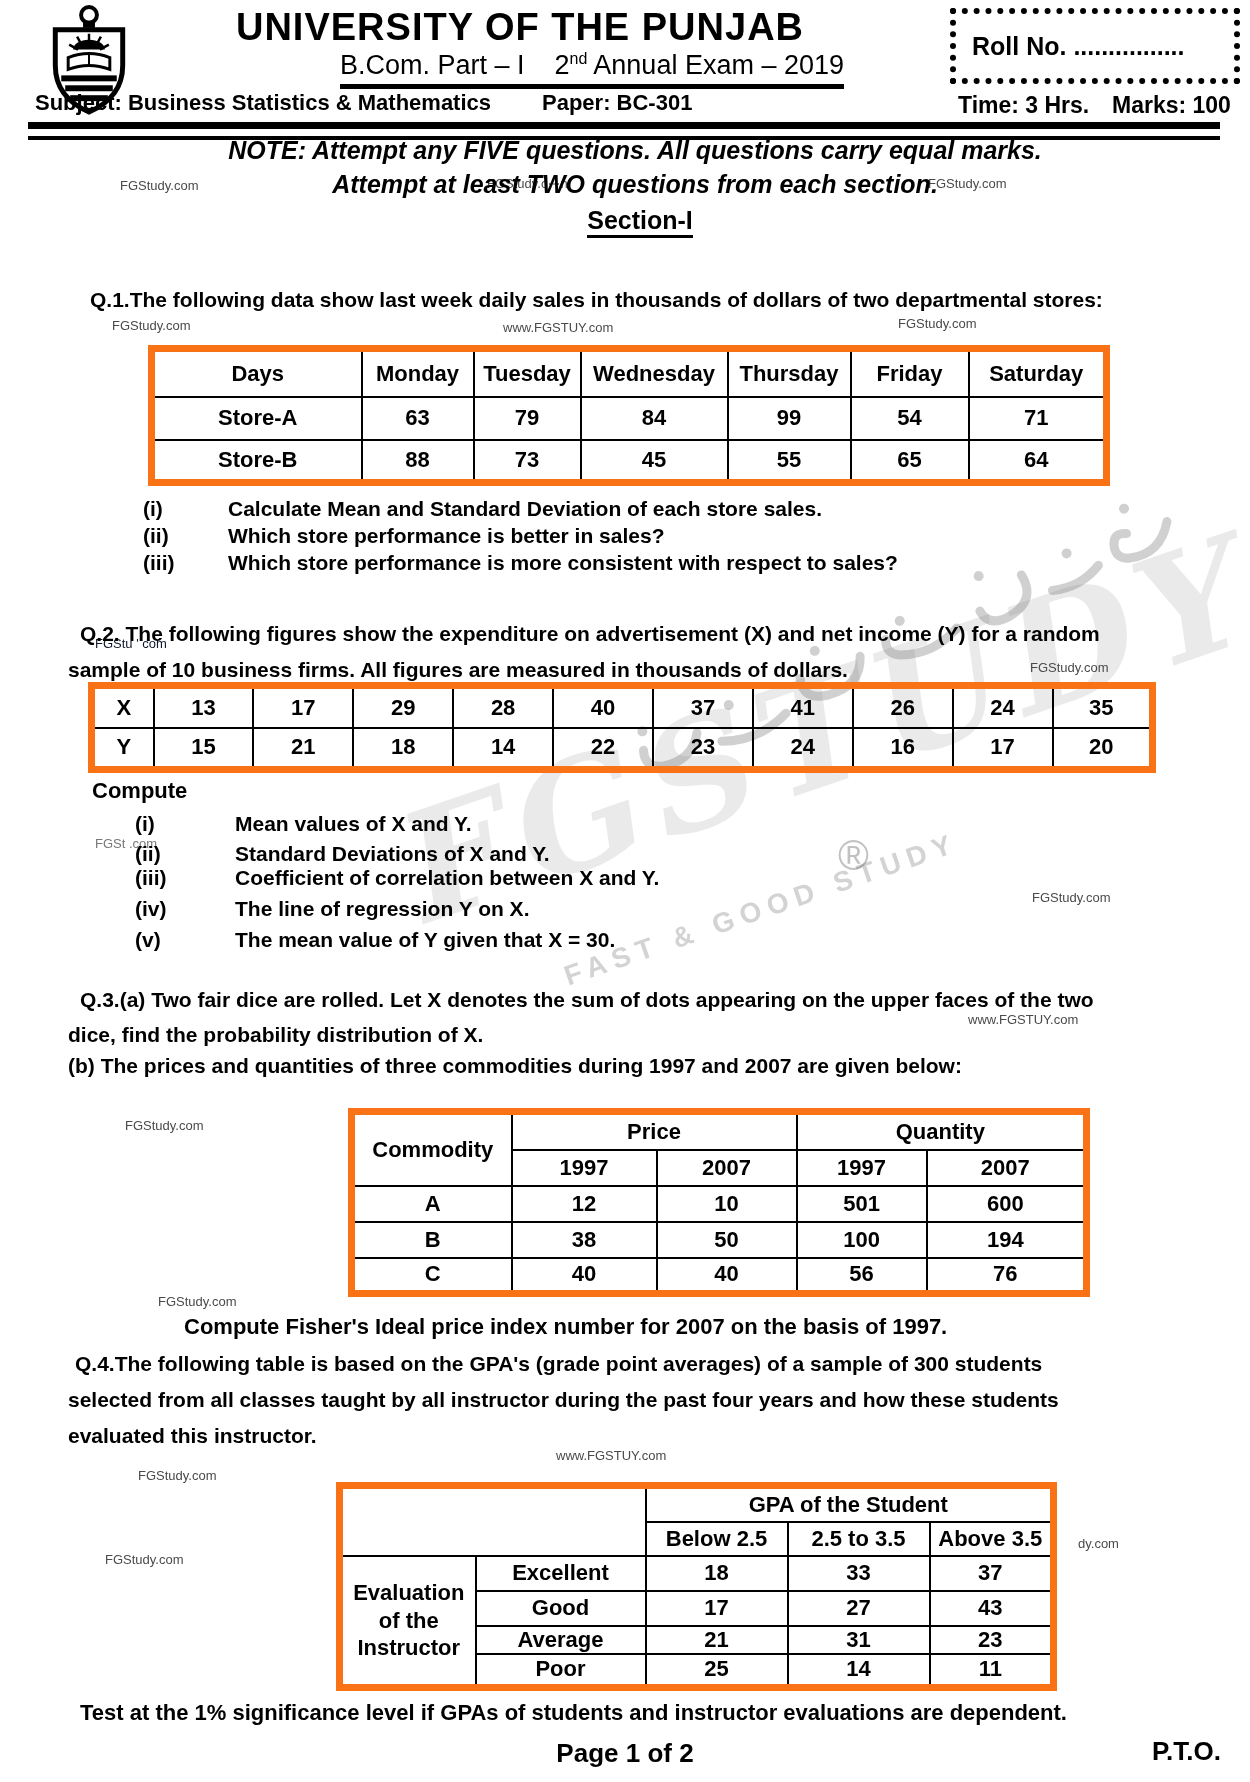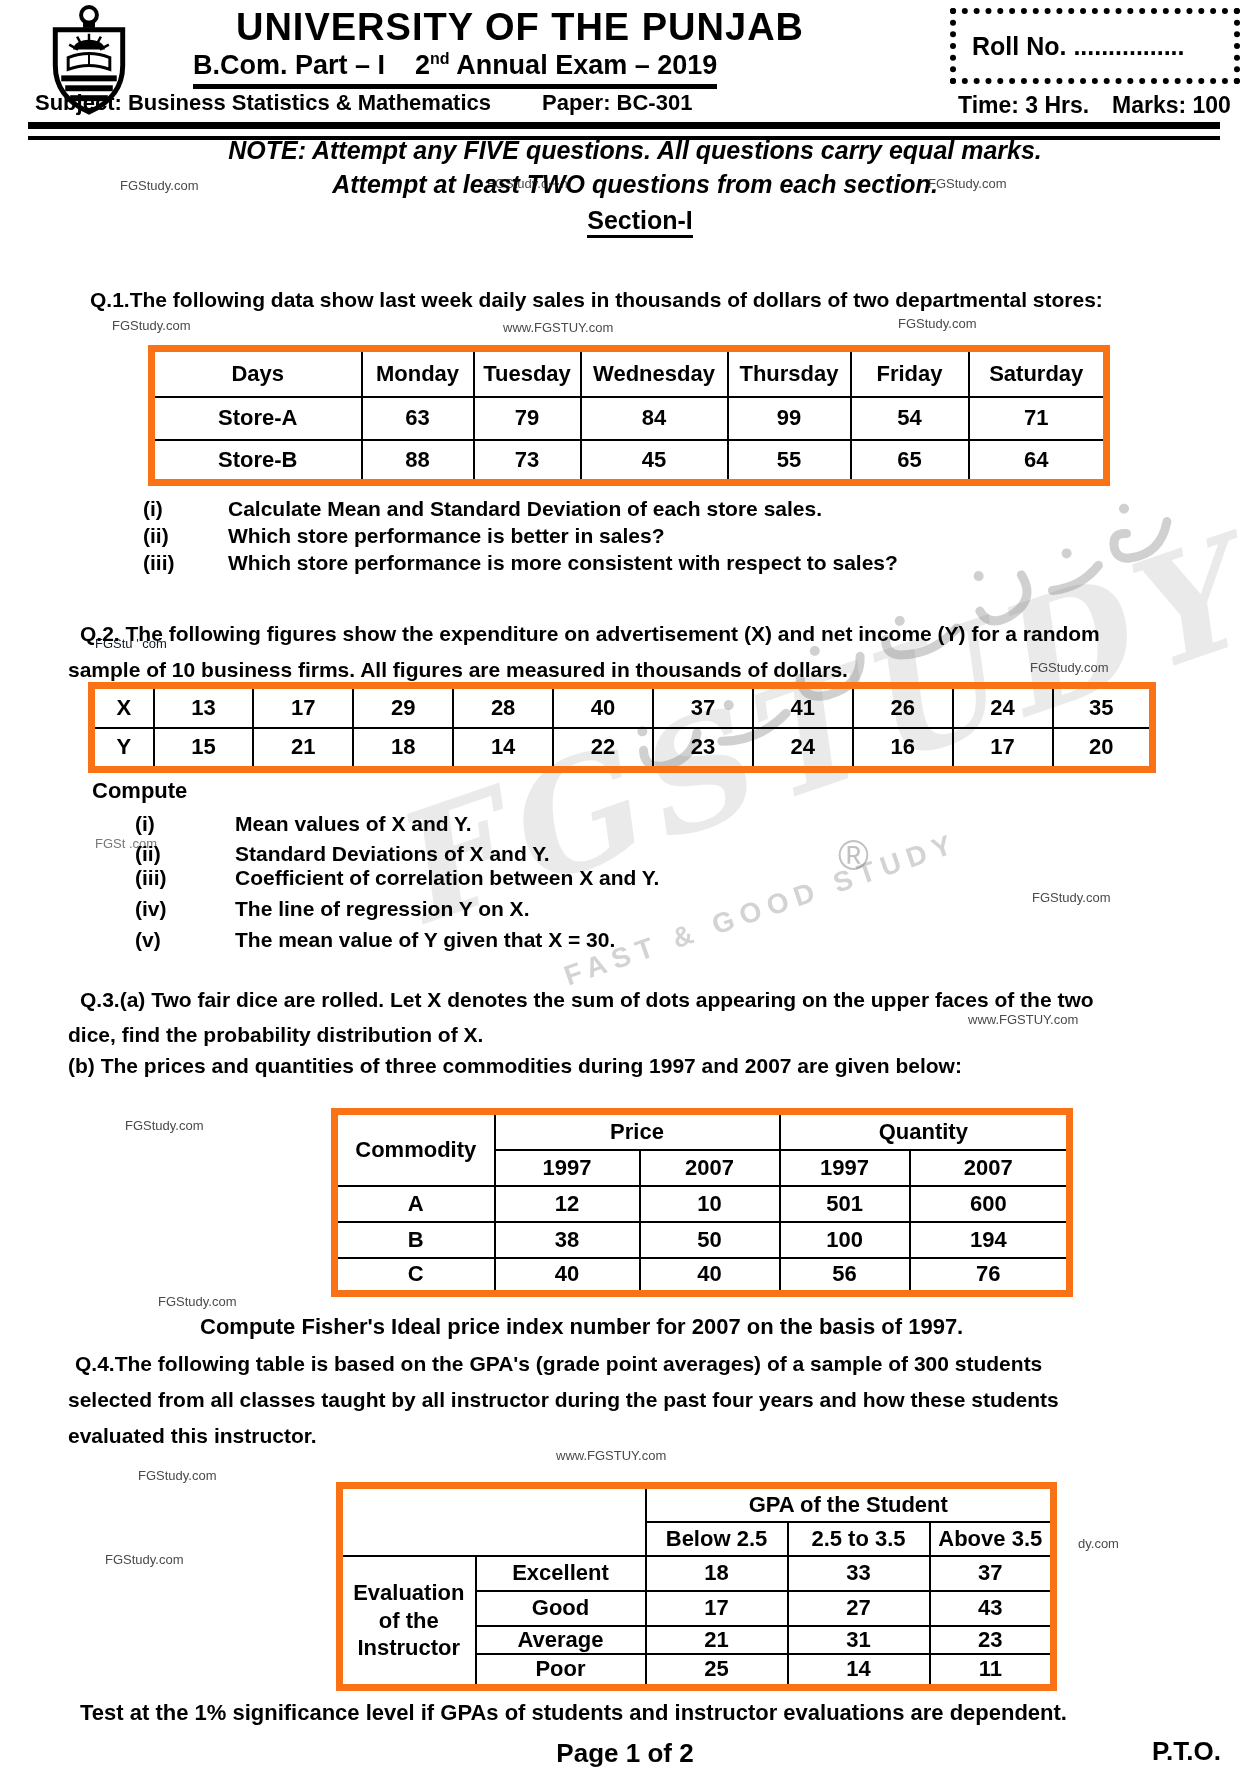--- a/index.html
+++ b/index.html
@@ -2,21 +2,21 @@
 <html><head>
 <meta charset="utf-8">
 <style>
   html,body{margin:0;padding:0;background:#e8e8e8;}
   #page{position:relative;width:1250px;height:1782px;background:#ffffff;overflow:hidden;
         font-family:"Liberation Sans",sans-serif;color:#000;}
   .abs{position:absolute;white-space:nowrap;}
   
   #logo{left:44px;top:4px;width:90px;height:114px;}
   #uni-title{left:205px;top:6px;width:630px;text-align:center;font-size:38px;font-weight:bold;letter-spacing:1px;}
-  #exam-line{left:193px;top:50px;width:630px;text-align:left;font-size:27px;font-weight:bold;}
+  #exam-line{left:214px;top:50px;width:630px;text-align:right;font-size:27px;font-weight:normal;}
   #exam-line .ul{display:inline-block;border-bottom:5px solid #000;padding-bottom:3px;}
   sup{font-size:16px;}
   #roll-box{left:950px;top:8px;width:262px;height:64px;border:6px dotted #000;
             display:flex;align-items:center;padding-left:16px;font-size:25px;font-weight:bold;}
   #subject-label{left:35px;top:90px;font-size:22px;font-weight:bold;}
   #paper-label{left:542px;top:90px;font-size:22px;font-weight:bold;}
   #time-label{left:958px;top:92px;font-size:23px;font-weight:bold;}
   #marks-label{left:1112px;top:92px;font-size:23px;font-weight:bold;}
   #double-rule{left:28px;top:122px;width:1192px;height:7px;border-top:7px solid #000;border-bottom:4px solid #000;}
   
@@ -31,33 +31,33 @@
   .item-text{font-size:21px;font-weight:bold;}
   
   table{border-collapse:collapse;position:absolute;table-layout:fixed;background:transparent;}
   th,td{border:2.5px solid #000;text-align:center;font-size:22px;font-weight:bold;padding:0;}
   table{border:7px solid #f97316;}
   
   #q1-table{left:148px;top:345px;width:955px;}
   
   #q2-table{left:88px;top:682px;width:1068px;}
   
-  #q3-table{left:331px;top:1108px;width:735px;}
+  #q3-table{left:348px;top:1108px;width:735px;}
   
   #q4-table{left:336px;top:1482px;width:714px;}
   #q4-table .group{white-space:pre-line;font-size:22px;line-height:1.25;}
   
   #q1-i1{top:497px;} #q1-i2{top:524px;} #q1-i3{top:551px;}
   .q1-num{left:143px;} .q1-txt{left:228px;}
   #q2-line1{left:80px;top:622px;} #q2-line2{left:68px;top:658px;}
   #compute-label{left:92px;top:778px;font-size:22px;font-weight:bold;}
   #q2-i1{top:812px;} #q2-i2{top:842px;} #q2-i3{top:866px;} #q2-i4{top:897px;} #q2-i5{top:928px;}
   .q2-num{left:135px;} .q2-txt{left:235px;}
   #q3-a1{left:80px;top:988px;} #q3-a2{left:68px;top:1023px;} #q3-b{left:68px;top:1054px;}
-  #fisher-line{left:200px;top:1314px;font-size:22px;}
+  #fisher-line{left:184px;top:1314px;font-size:22px;}
   #q4-line1{left:75px;top:1352px;} #q4-line2{left:68px;top:1388px;} #q4-line3{left:68px;top:1424px;text-align:center;}
   #test-line{left:80px;top:1700px;font-size:22px;}
   #page-number{left:0;top:1738px;width:1250px;text-align:center;font-size:26px;font-weight:bold;}
   #pto-label{left:1152px;top:1736px;font-size:26px;font-weight:bold;}
   
   .wm{position:absolute;font-size:13px;color:#4a4a4a;white-space:nowrap;z-index:1;}
   #wm-note-left{left:120px;top:178px;} #wm-note-center{left:487px;top:176px;} #wm-note-right{left:928px;top:176px;}
   #wm-q1-left{left:112px;top:318px;} #wm-q1-center{left:503px;top:320px;} #wm-q1-right{left:898px;top:316px;}
   #wm-q2-left{left:95px;top:636px;color:#0f172a;} #wm-q2-right{left:1030px;top:660px;}
   #wm-compute-left{left:95px;top:836px;color:#777;}

